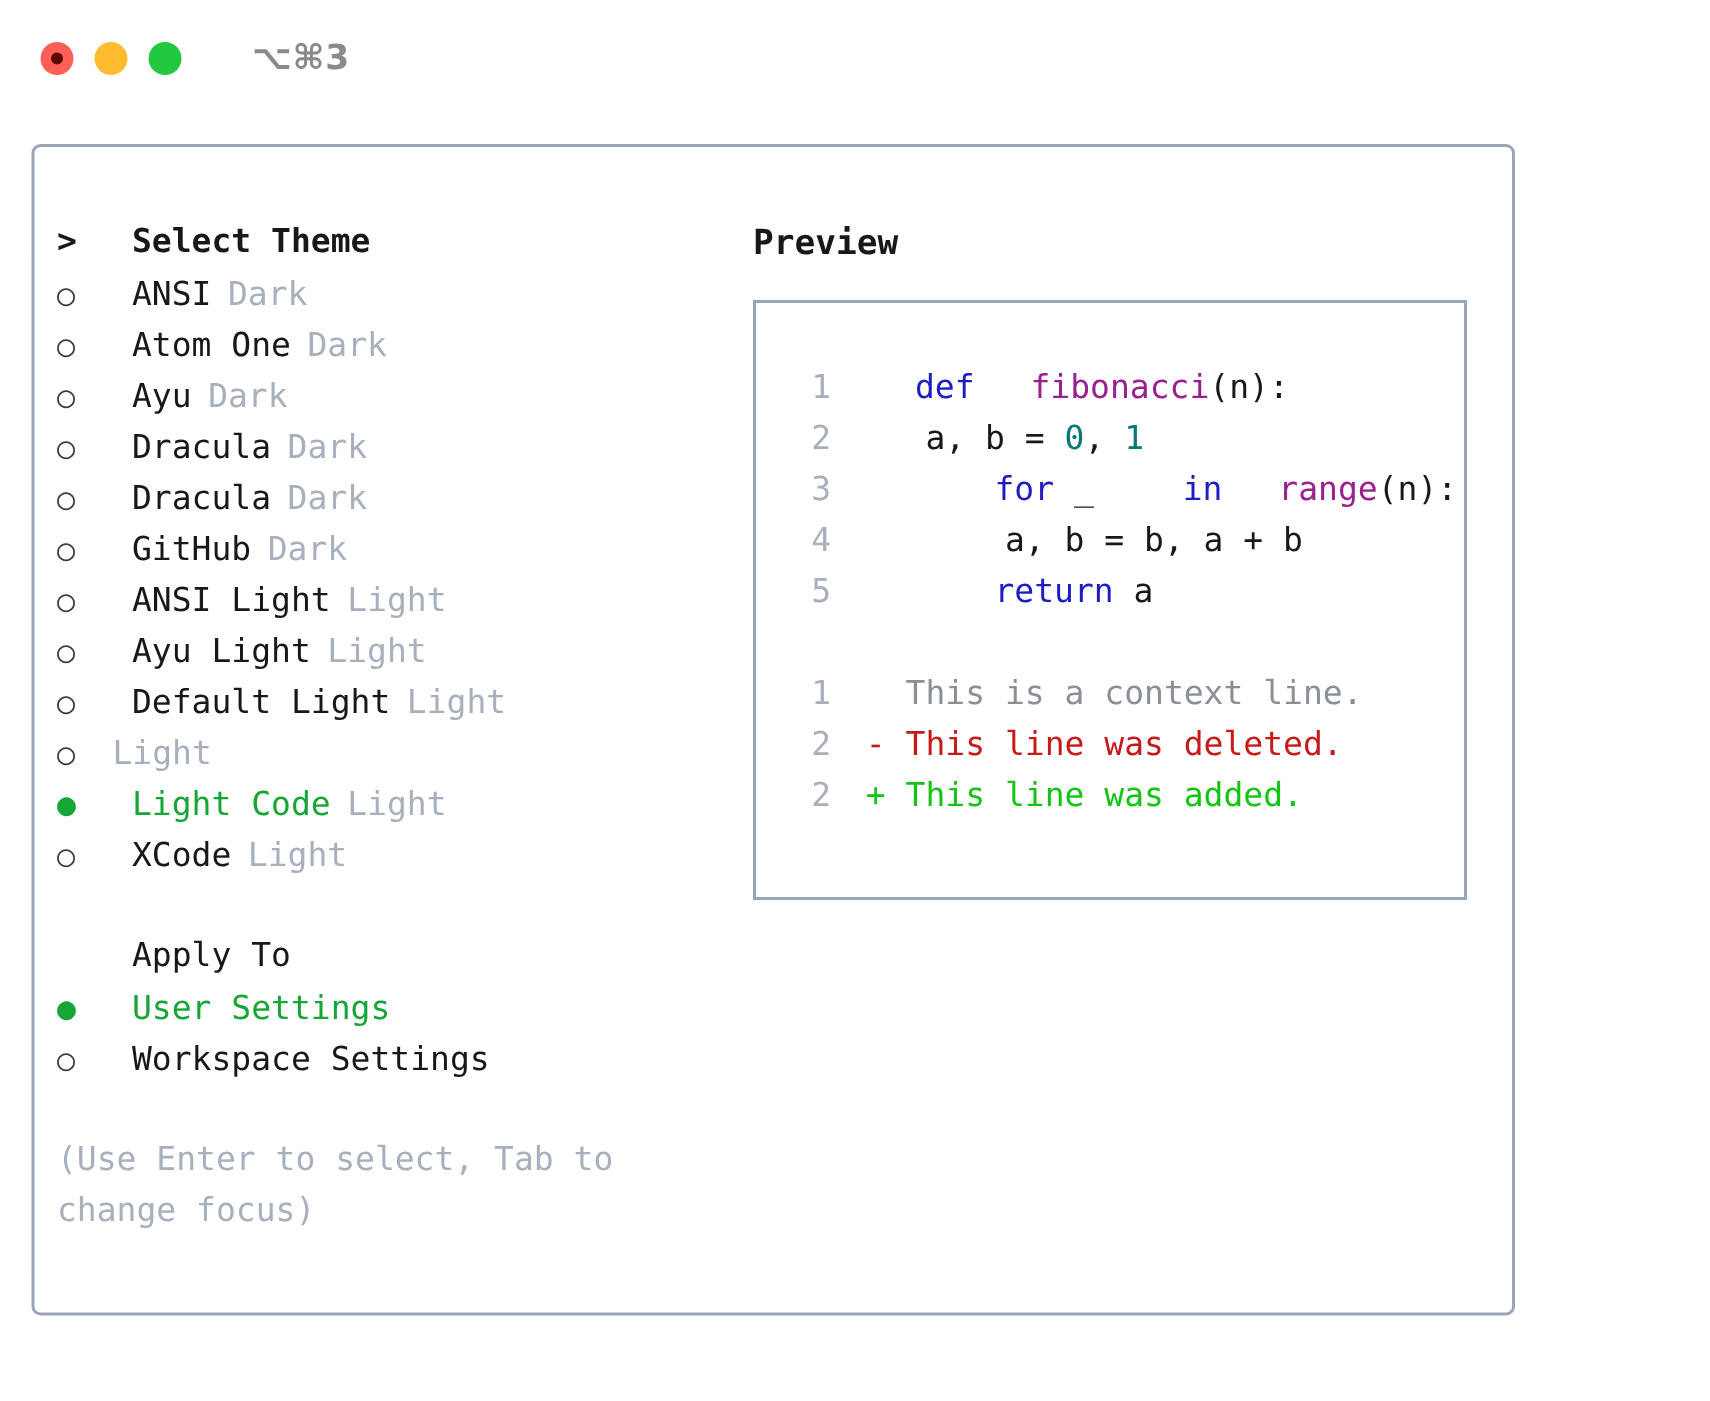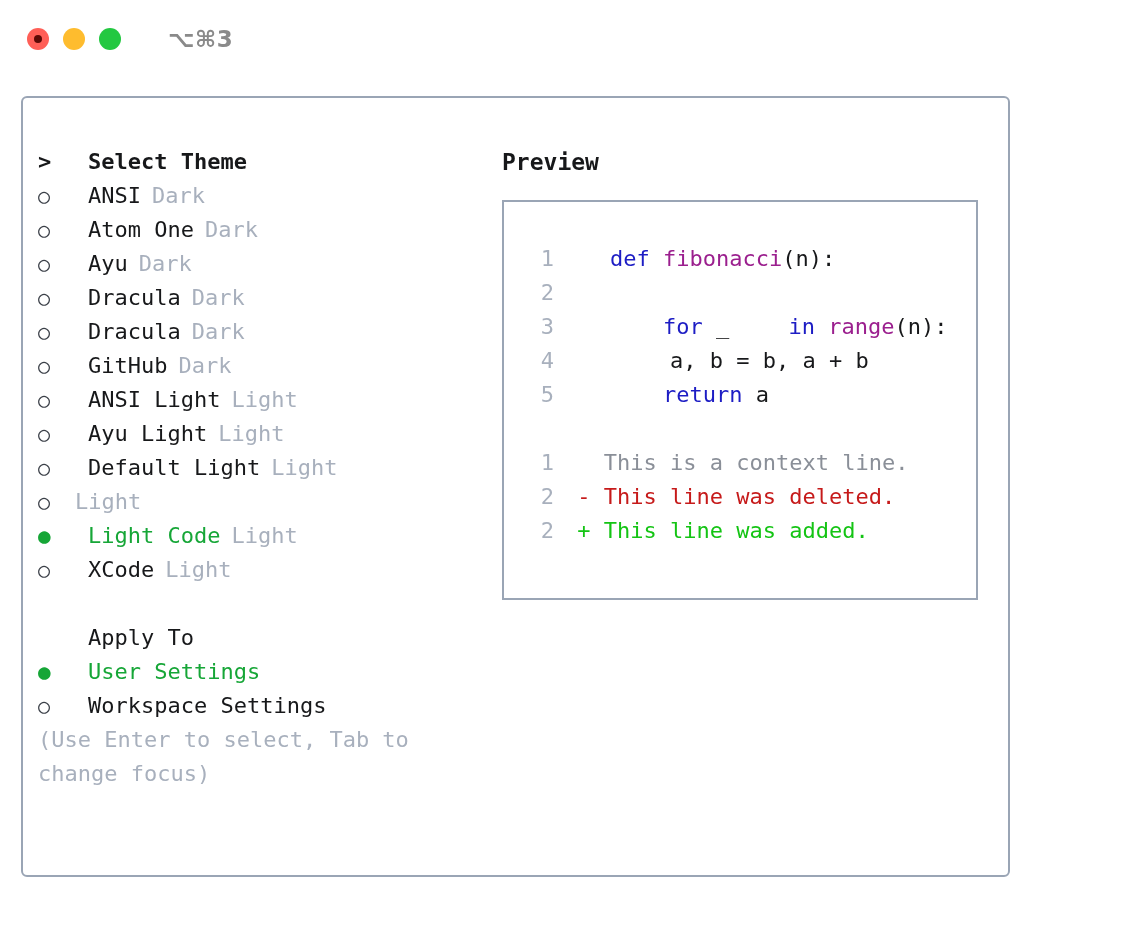--- a/index.html
+++ b/index.html
@@ -123,20 +123,21 @@
     height: 34px;
     font-size: 22px;
     line-height: 34px;
     color: #17181a;
   }
   .group-head .marker { color: transparent; }
 
   .spacer-row { height: 34px; }
 
   .hint {
+    margin-top: 34px;
     font-size: 22px;
     line-height: 34px;
     color: #a8b0bd;
     width: 410px;
   }
 
   
   .preview-title {
     font-size: 23px;
     font-weight: 700;
@@ -167,21 +168,21 @@
     width: 38px;
     text-align: right;
     color: #a8b0bd;
     padding-right: 10px;
     box-sizing: content-box;
     margin-left: 12px;
   }
   .codetext { color: #17181a; }
 
   .tok-kw   { color: #1d1dc4; margin-left: 46px; }
-  .tok-fn   { color: #9b1f8e; }
+  .tok-fn   { color: #9b1f8e; margin-left: 24px; }
   .tok-num  { color: #0a7777; }
   .tok-plain{ color: #17181a; }
 
   .diff-gap { height: 34px; }
   .diff-ctx { color: #8a8f98; }
   .diff-del { color: #c61a1a; }
   .diff-add { color: #14c414; }
 </style>
 </head>
 <body>
@@ -235,21 +236,21 @@
 
       <div class="hint">(Use Enter to select, Tab to change focus)</div>
     </div>
 
     <div class="right-col">
       <div class="preview-title">Preview</div>
 
       <div class="preview-box">
         <div id="code-block">
             <div class="code-line"><span class="lineno">1</span><span class="codetext"><span class="tok-kw">def </span><span class="tok-fn">fibonacci</span><span class="tok-plain">(n):</span></span></div>
-            <div class="code-line"><span class="lineno">2</span></div>
+            <div class="code-line"><span class="lineno">2</span><span class="codetext"><span class="tok-plain">    a, b = </span><span class="tok-num">0</span><span class="tok-plain">, </span><span class="tok-num">1</span></span></div>
             <div class="code-line"><span class="lineno">3</span><span class="codetext"><span class="tok-plain">    </span><span class="tok-kw">for</span><span class="tok-plain"> _ </span><span class="tok-kw">in</span><span class="tok-plain"> </span><span class="tok-fn">range</span><span class="tok-plain">(n):</span></span></div>
             <div class="code-line"><span class="lineno">4</span><span class="codetext"><span class="tok-plain">        a, b = b, a + b</span></span></div>
             <div class="code-line"><span class="lineno">5</span><span class="codetext"><span class="tok-plain">    </span><span class="tok-kw">return</span><span class="tok-plain"> a</span></span></div>
           </div>
         <div class="diff-gap"></div>
         <div id="diff-block">
             <div class="code-line"><span class="lineno">1</span><span class="diff-ctx">   This is a context line.</span></div>
             <div class="code-line"><span class="lineno">2</span><span class="diff-del"> - This line was deleted.</span></div>
             <div class="code-line"><span class="lineno">2</span><span class="diff-add"> + This line was added.</span></div>
           </div>

